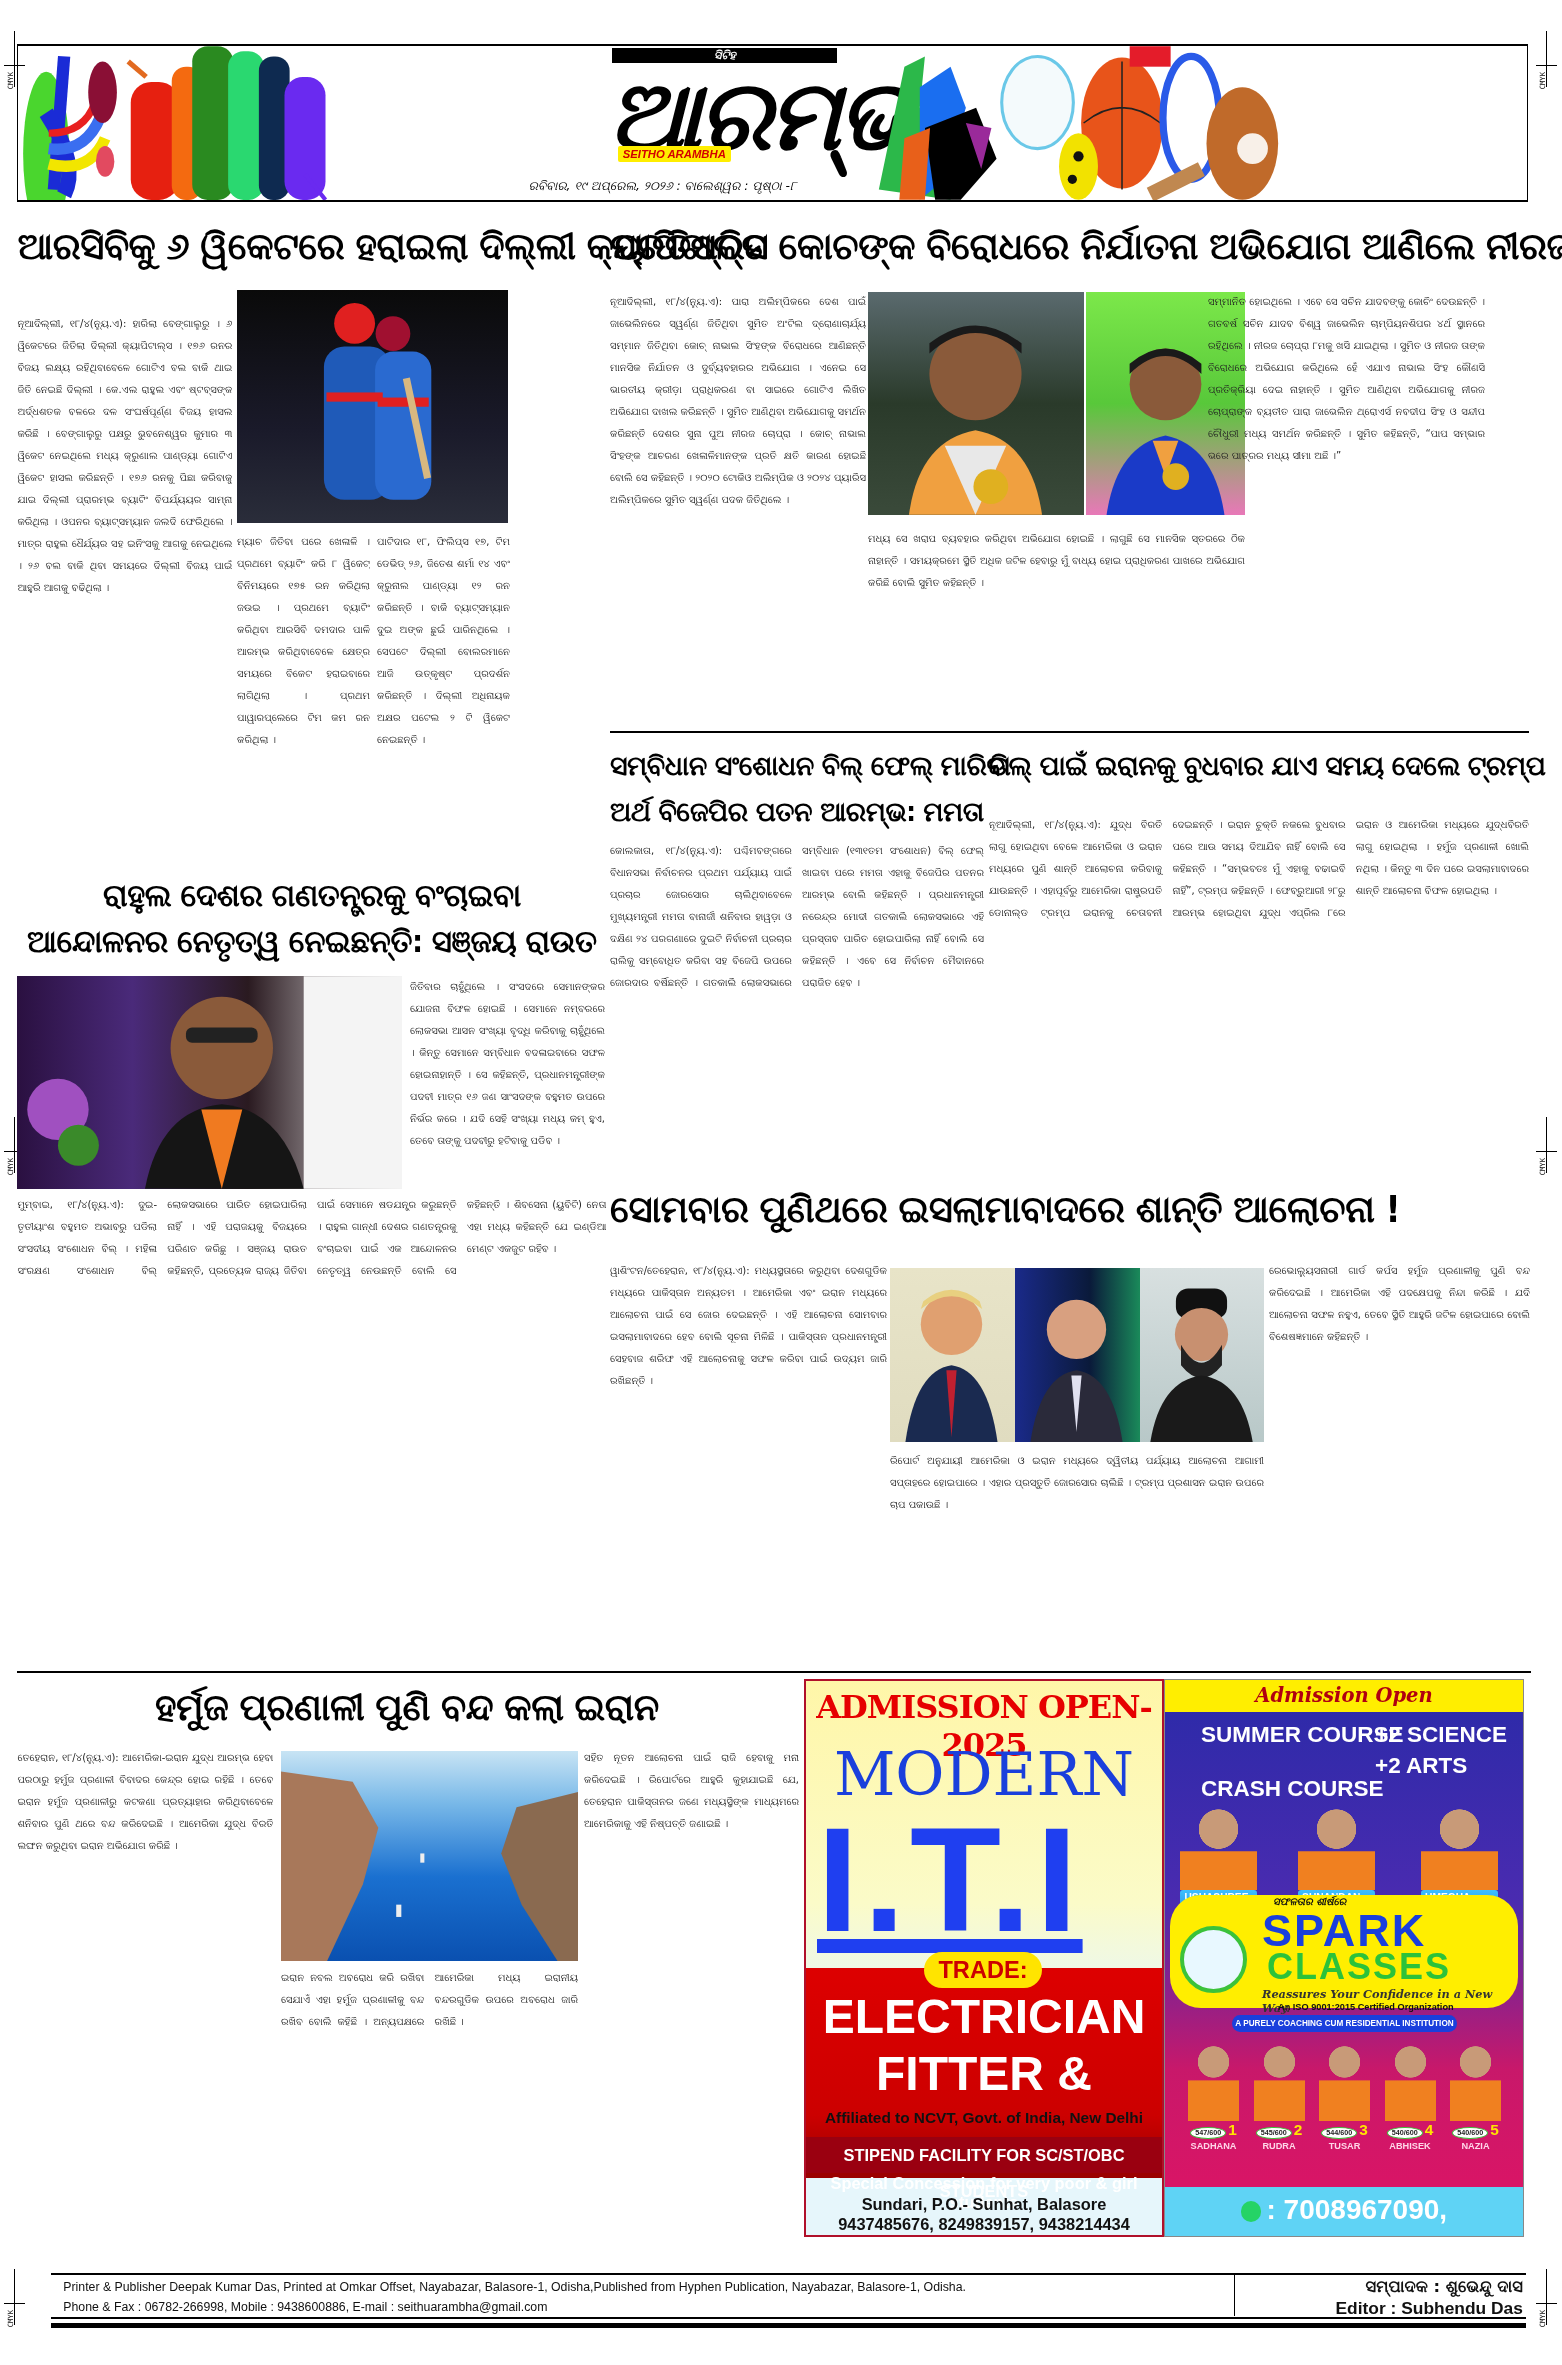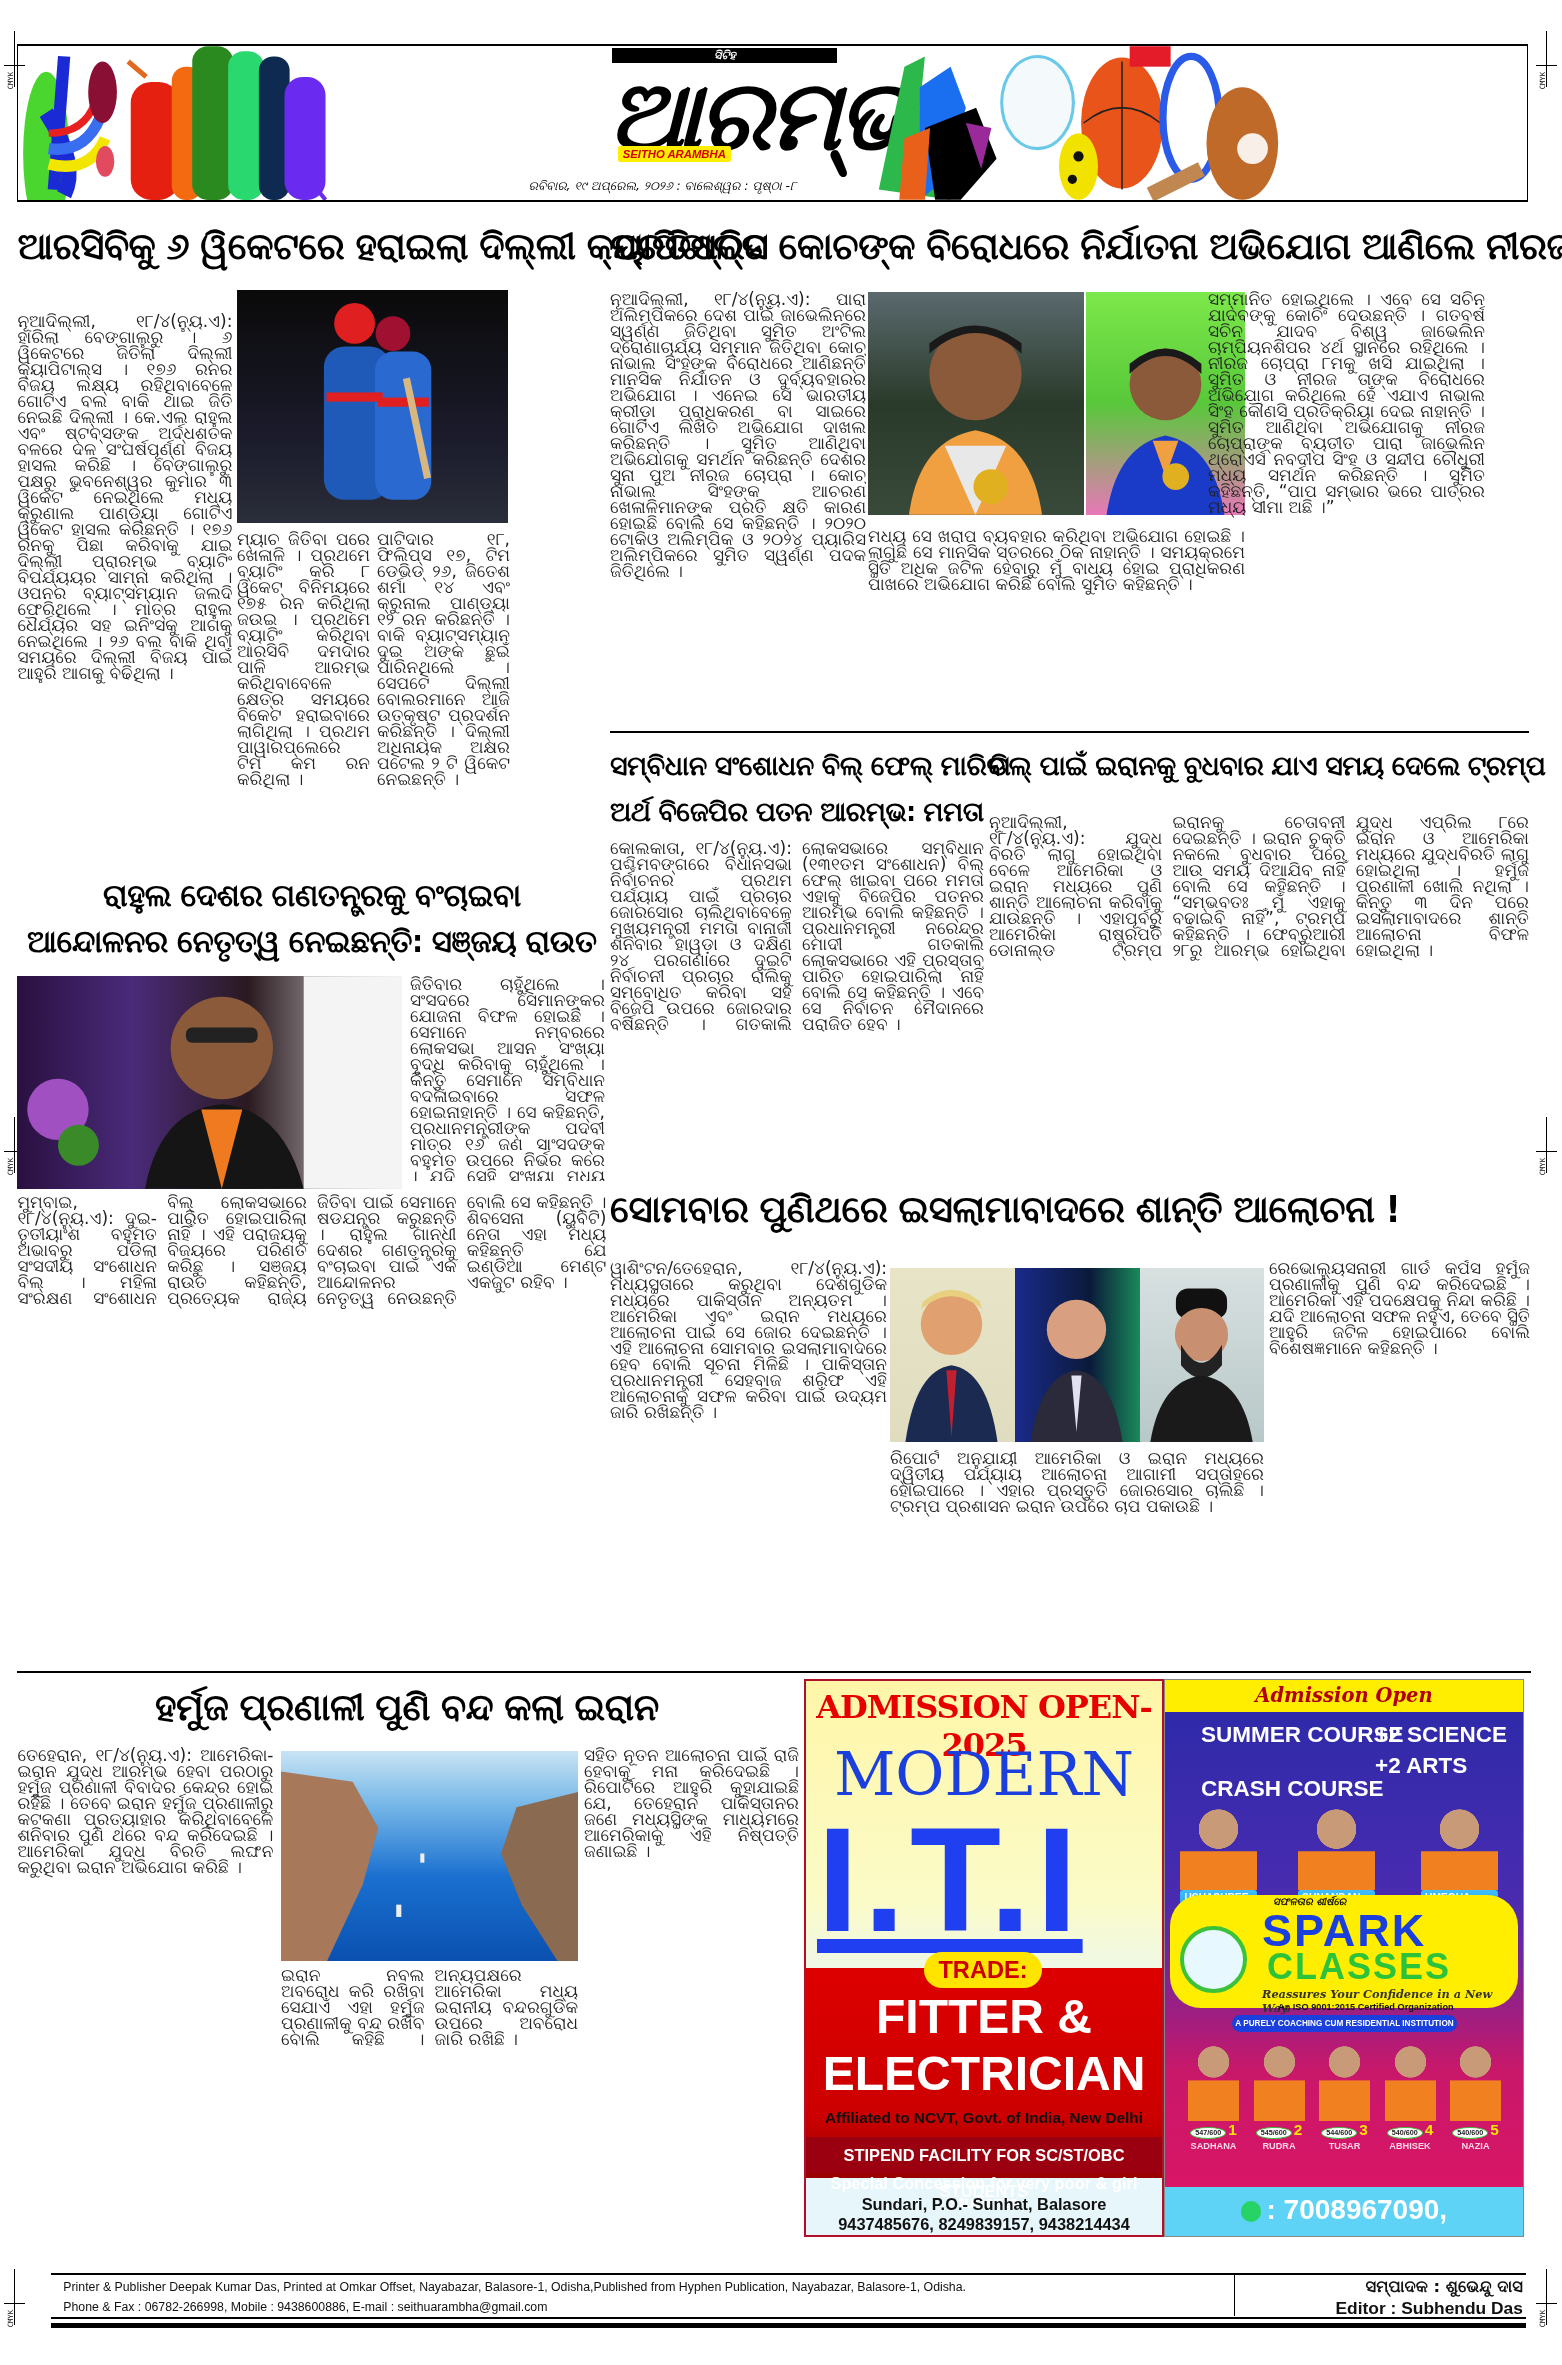--- a/index.html
+++ b/index.html
@@ -22,21 +22,21 @@
   .brand-tag { position:absolute; left:10.2px; top:100px; background:#ffee00; color:#d40000; font-weight:bold; font-size:11.3px; padding:2px 5.1px; border-radius:2px; font-family:"Liberation Sans", sans-serif; }
   .dateline { position:absolute; left:510px; top:133px; font-size:12.3px; color:#000; white-space:nowrap; }
 
   
   .hl { position:absolute; font-weight:bold; color:#000; white-space:nowrap; font-family:"DejaVu Sans Condensed","DejaVu Sans", sans-serif; letter-spacing:-0.5px; }
   .hl-xl { font-size:37px; line-height:46px; }
   .hl-l  { font-size:31px; line-height:41px; }
   .hl-m  { font-size:27px; line-height:36px; }
 
   
-  .col { position:absolute; font-size:17px; line-height:16px; text-align:justify; color:#222; overflow:hidden; }
+  .col { position:absolute; font-size:10px; line-height:22px; text-align:justify; color:#222; overflow:hidden; }
   .col p { text-indent: 0; }
   .photo { position:absolute; overflow:hidden; }
 
   
   .rule-h { position:absolute; height:1.5px; background:#000; }
 
   
   .ad-iti { position:absolute; left:804px; top:1679px; width:360px; height:558px; border:2px solid #b0102a; background: linear-gradient(#fff6a8 0%, #fbfbc8 40%, #e6f6fb 60%, #e6f6fb 100%); overflow:hidden; }
   .ad-iti .a1 { position:absolute; left:0; top:7.2px; width:100%; text-align:center; color:#e60000; font-family:"DejaVu Serif", serif; font-weight:bold; font-size:32px; letter-spacing:-1px; }
   .ad-iti .a2 { position:absolute; left:0; top:60px; width:100%; text-align:center; color:#1a3fdc; font-family:"DejaVu Serif", serif; font-size:60px; line-height:67px; }
@@ -327,22 +327,22 @@
   <p>ସହିତ ନୂତନ ଆଲୋଚନା ପାଇଁ ରାଜି ହେବାକୁ ମନା କରିଦେଇଛି । ରିପୋର୍ଟରେ ଆହୁରି କୁହାଯାଇଛି ଯେ, ତେହେରାନ ପାକିସ୍ତାନର ଜଣେ ମଧ୍ୟସ୍ଥିଙ୍କ ମାଧ୍ୟମରେ ଆମେରିକାକୁ ଏହି ନିଷ୍ପତ୍ତି ଜଣାଇଛି ।</p>
 </div>
 
 <aside class="ad-iti">
   <div class="a1">ADMISSION OPEN- 2025</div>
   <div class="a2">MODERN</div>
   <div class="a3">I.T.I</div>
   <div class="band"></div>
   <div class="trade">TRADE:</div>
   <div class="fitter">
+    <div>ELECTRICIAN</div>
     <div>FITTER &amp;</div>
-    <div>ELECTRICIAN</div>
   </div>
   <div class="aff">Affiliated to NCVT, Govt. of India, New Delhi</div>
   <div class="stip">STIPEND FACILITY FOR SC/ST/OBC STUDENTS</div>
   <div class="conc">Special Concession for very poor &amp; girl students</div>
   <div class="addr">
     <div>Sundari, P.O.- Sunhat, Balasore</div>
     <div>9437485676, 8249839157, 9438214434</div>
   </div>
 </aside>
 

